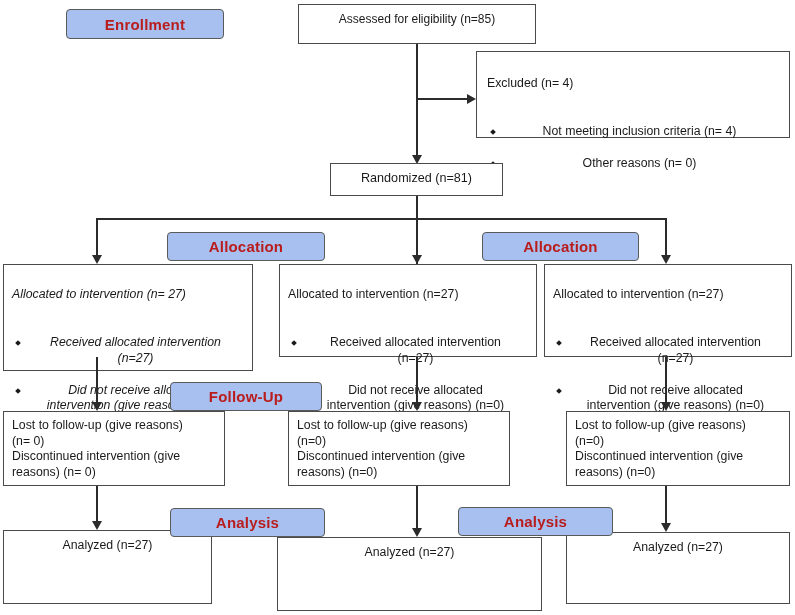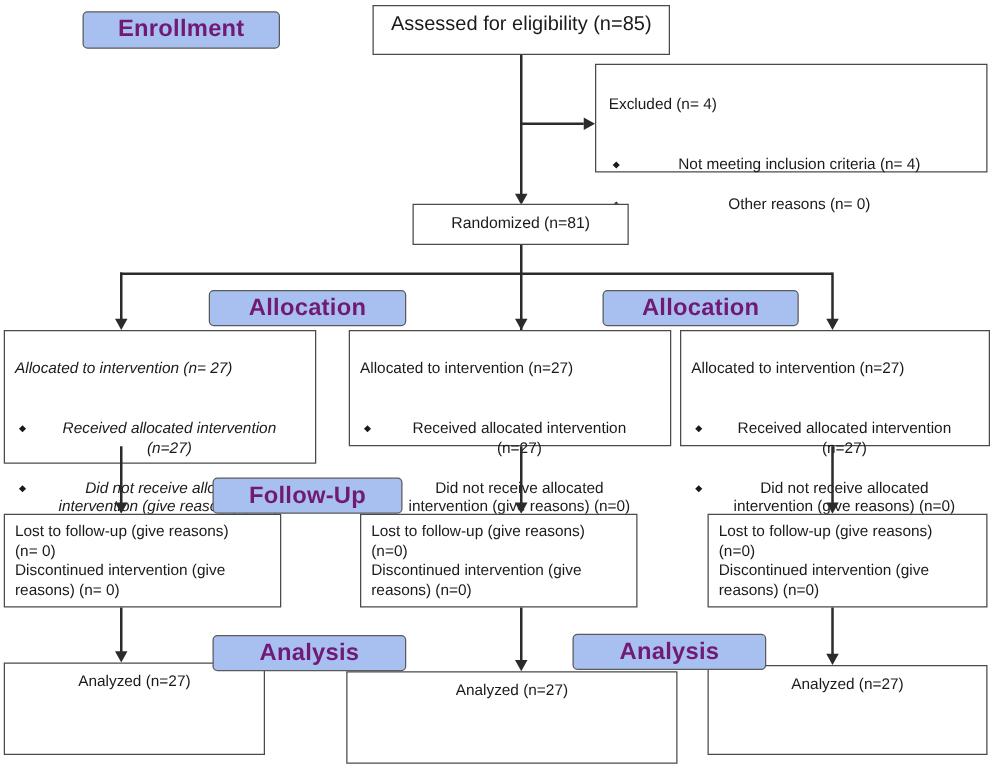--- a/index.html
+++ b/index.html
@@ -63,23 +63,23 @@
     margin: 0 0 1px 0;
   }
 
   
   .pill {
     position: absolute;
     box-sizing: border-box;
     background: #a8c0ef;
     border: 1.4px solid #5a5a5a;
     border-radius: 4px;
-    color: #701a75;
+    color: #b91c1c;
     font-weight: bold;
-    font-size: 19px;
+    font-size: 15px;
     letter-spacing: .2px;
     display: flex;
     align-items: center;
     justify-content: center;
     z-index: 5;
   }
 
   
   .vline, .hline {
     position: absolute;
@@ -105,21 +105,21 @@
     border-left: 9px solid #2b2b2b;
   }
 </style>
 </head>
 <body>
 
 <div id="canvas">
 
   <div class="pill" style="left:66px; top:9px; width:158px; height:30px;">Enrollment</div>
 
-  <div class="box center" style="left:298px; top:4px; width:238px; height:40px; font-size:16px;">Assessed for eligibility (n=85)</div>
+  <div class="box center" style="left:298px; top:4px; width:238px; height:40px; font-size:12px;">Assessed for eligibility (n=85)</div>
 
   <div class="vline" style="left:416px; top:44px; height:112px;"></div>
   <div class="arrow-down" style="left:411.5px; top:155px;"></div>
 
   <div class="hline" style="left:416px; top:98px; width:51px;"></div>
   <div class="arrow-right" style="left:467px; top:94px;"></div>
 
   <div class="box" style="left:476px; top:51px; width:314px; height:87px; padding:8px 12px 4px 10px;">
     <p class="lead">Excluded  (n= 4)</p>
     <ul class="blist">

